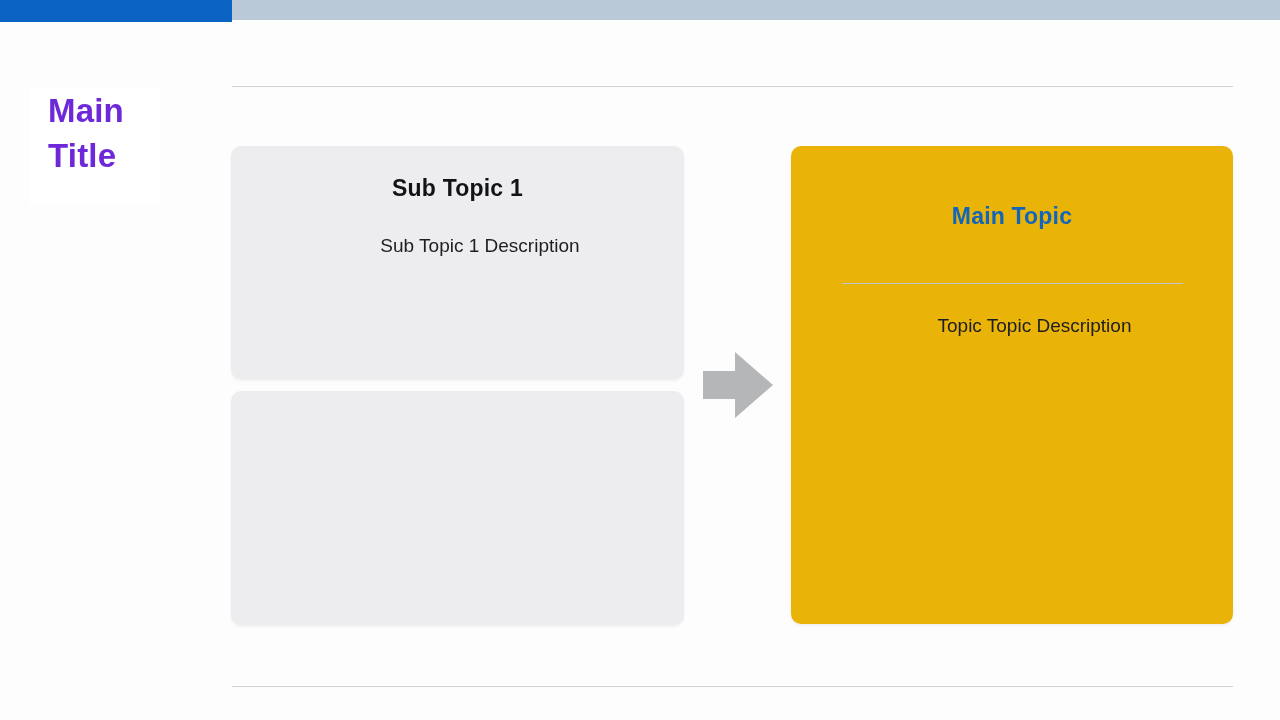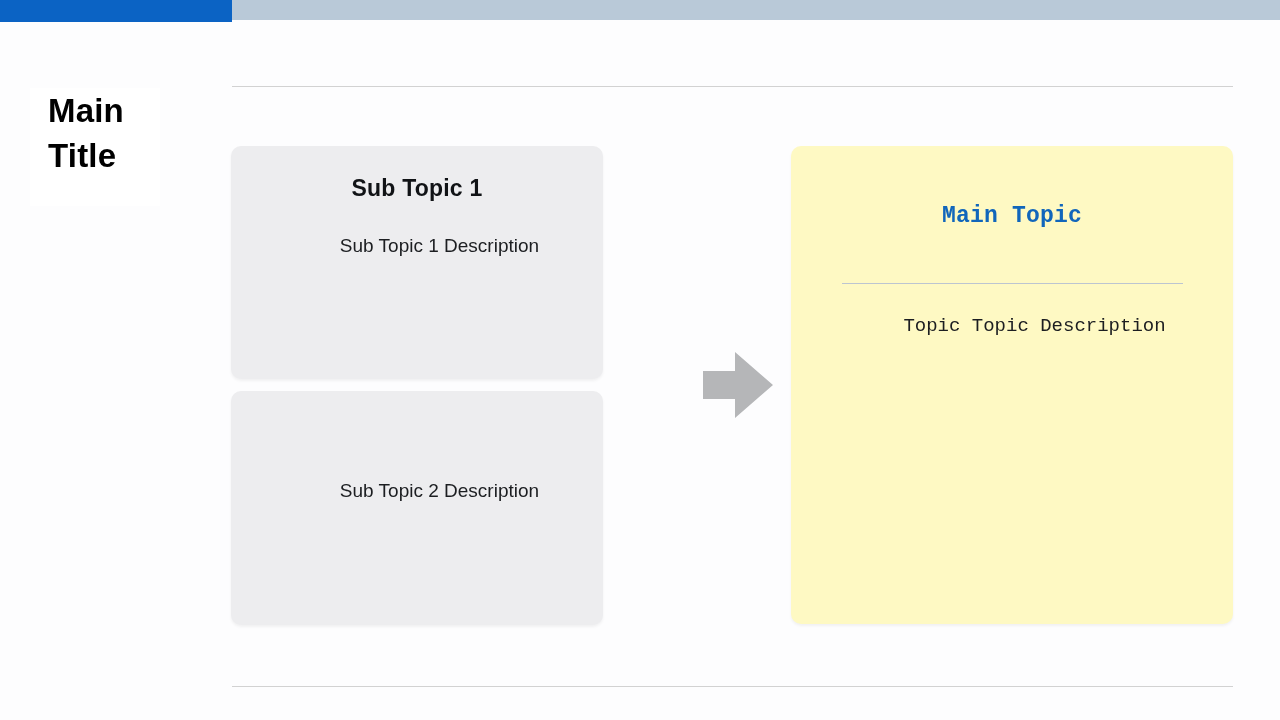--- a/index.html
+++ b/index.html
@@ -34,21 +34,21 @@
     width: 130px; height: 118px;
     background: #ffffff;
   }
   .main-title {
     position: absolute;
     left: 48px; top: 88px;
     width: 126px;
     font-size: 33px;
     font-weight: bold;
     line-height: 45px;
-    color: #000000;
+    color: #6d28d9;
     letter-spacing: 0.2px;
   }
 
   
   .rule {
     position: absolute;
     left: 232px;
     width: 1001px;
     height: 1px;
     background: #d2d2d2;
@@ -57,32 +57,31 @@
   .rule-bottom { top: 686px; }
 
   
   .card {
     position: absolute;
     border-radius: 10px;
     box-shadow: 0 2px 3px rgba(0,0,0,0.05);
   }
   .sub-card {
     left: 231px;
-    width: 372px;
+    width: 453px;
     height: 233px;
     background: #ededef;
   }
   .sub-card-1 { top: 146px; }
   .sub-card-2 { top: 391px; height: 234px; }
 
   .main-card {
     left: 791px; top: 146px;
     width: 442px; height: 478px;
-    background: #fef9c3;
-    font-family: Liberation Mono, monospace;
+    background: #eab308;
   }
 
   .card-heading {
     position: absolute;
     left: 0; top: 29px;
     width: 100%;
     text-align: center;
     font-size: 23px;
     font-weight: bold;
     color: #111316;
@@ -133,21 +132,20 @@
 
 <div class="rule rule-top"></div>
 <div class="rule rule-bottom"></div>
 
 <div class="card sub-card sub-card-1">
   <div class="card-heading">Sub Topic 1</div>
   <div class="card-desc">Sub Topic 1 Description</div>
 </div>
 
 <div class="card sub-card sub-card-2">
-  <div class="card-desc">Sub Topic 2 Description</div>
 </div>
 
 <div class="flow-arrow"></div>
 
 <div class="card main-card">
   <div class="card-heading">Main Topic</div>
   <div class="main-card-divider"></div>
   <div class="card-desc">Topic Topic Description</div>
 </div>
 

